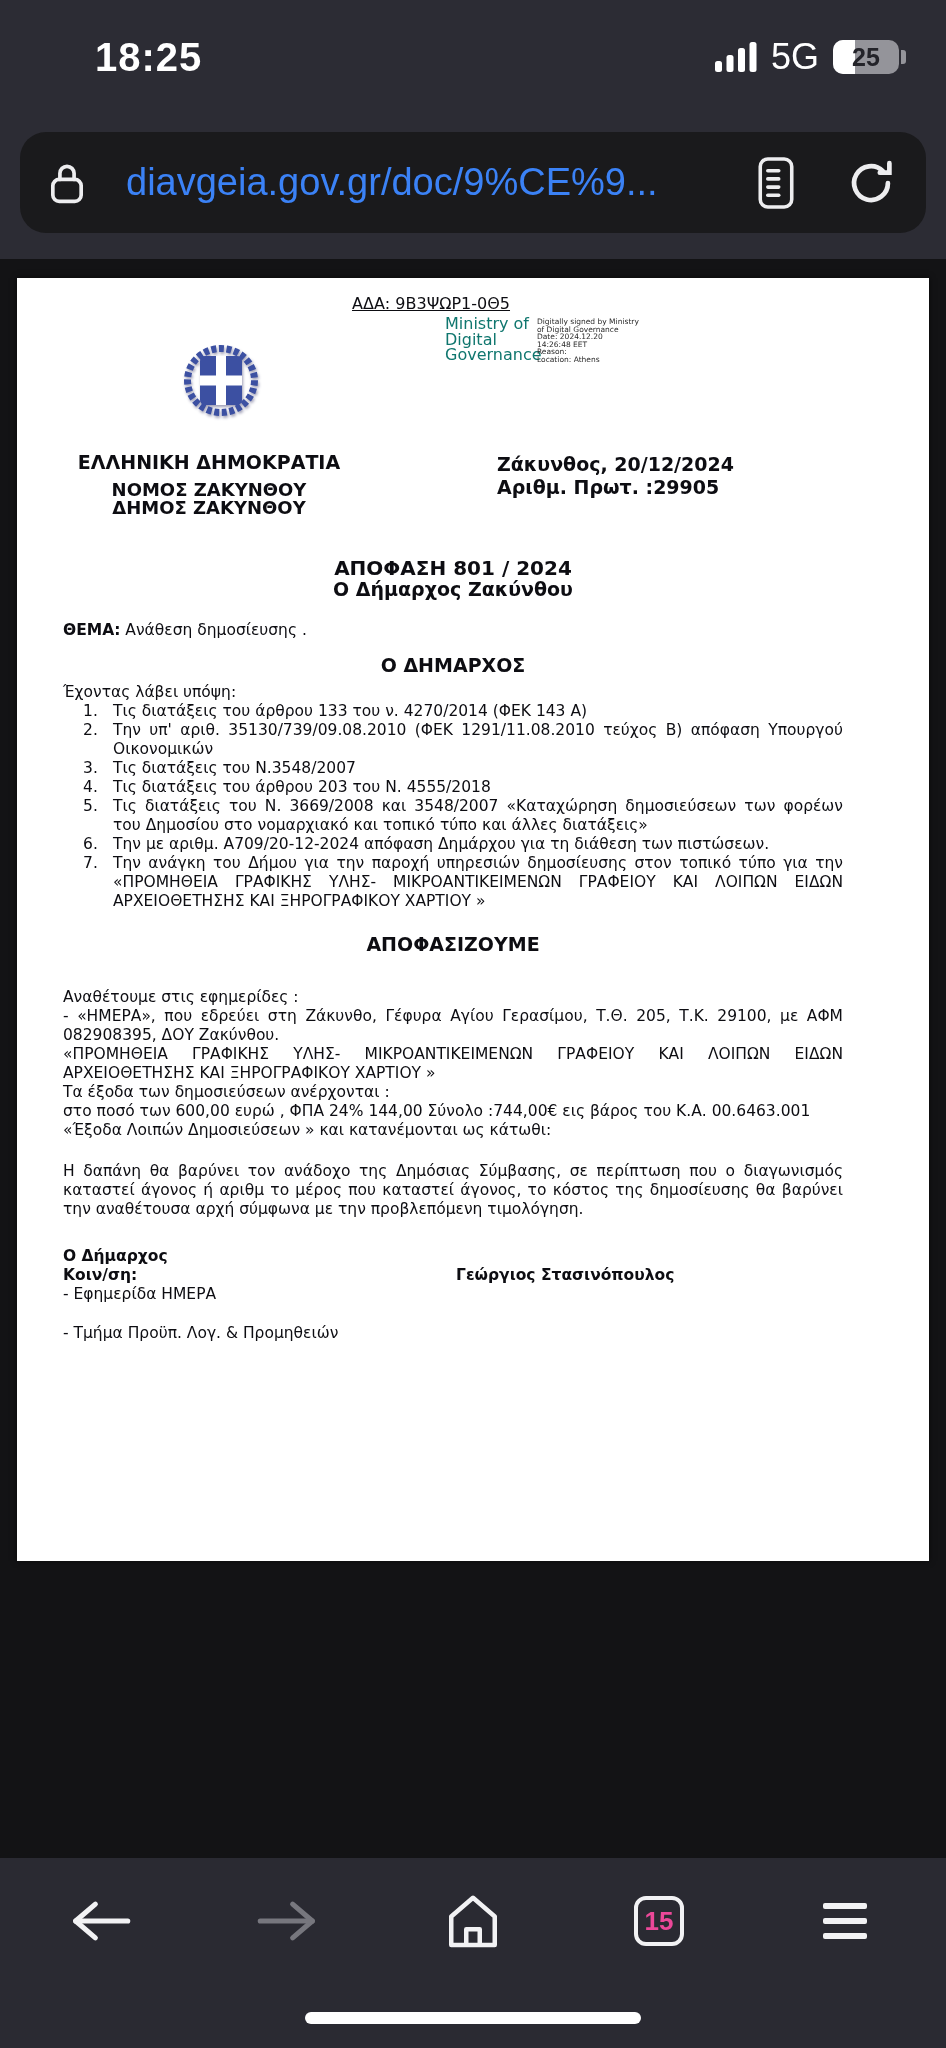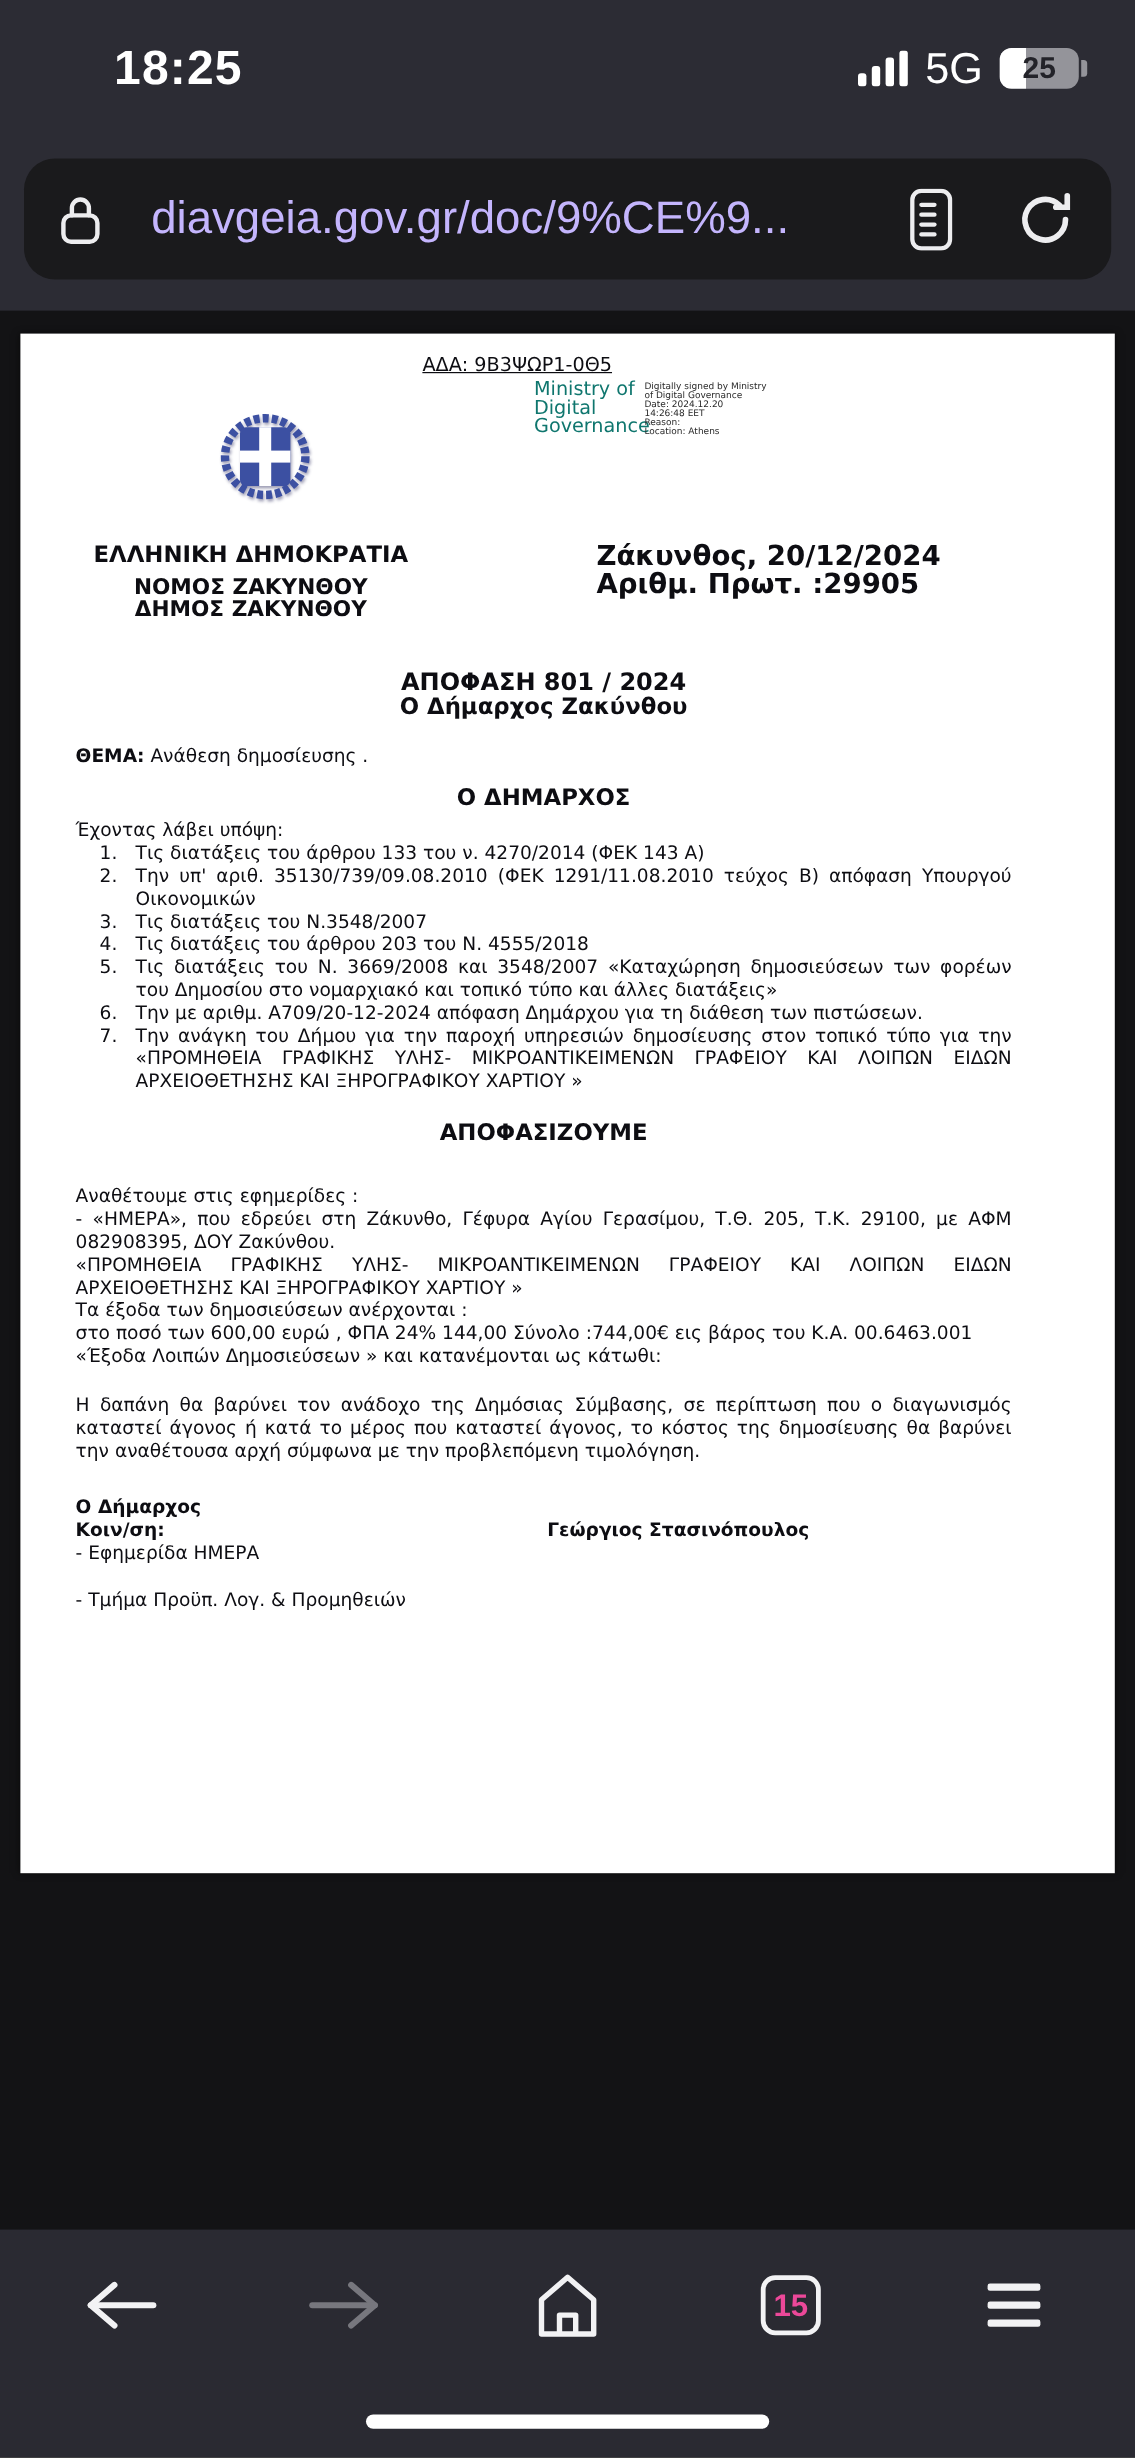--- a/index.html
+++ b/index.html
@@ -15,21 +15,21 @@
   .net-label { color:#fff; font-size:36px; font-weight:400;text-align:right; }
   .battery { position:relative; width:66px; height:34px; border-radius:10px; background:#94949a; overflow:hidden; }
   .battery-fill { position:absolute; left:0; top:0; bottom:0; width:34%; background:#fff; }
   .battery-num { position:absolute; inset:0; display:flex; align-items:center; justify-content:center; font-size:25px; font-weight:700; color:#232329; }
   .battery-nub { width:5px; height:14px; border-radius:0 3px 3px 0; background:#94949a; margin-left:2px; }
   .battery-wrap { display:flex; align-items:center; }
 
   
   .url-row { background:#2c2c34; padding:32px 20px 26px 20px; flex-shrink:0; }
   .url-pill { height:101px; background:#1a1a1c; border-radius:26px; display:flex; align-items:center; padding:0 30px; }
-  .url-text { flex:1; margin-left:42px; color:#c4b5fd; font-size:38px; font-weight:400; white-space:nowrap; overflow:hidden; }
+  .url-text { flex:1; margin-left:42px; color:#3b82f6; font-size:38px; font-weight:400; white-space:nowrap; overflow:hidden; }
   .pill-icon { display:flex; align-items:center; justify-content:center; }
   .reader-wrap { margin-right:52px; }
 
   
   .content { flex:1; background:#131315; overflow:hidden; position:relative; }
   .page { background:#fff; margin:19px 17px 0 17px; height:1283px; padding:14px 86px 0 46px;
           font-family:"DejaVu Sans", sans-serif; color:#0d0d12; font-size:15.5px; line-height:19px;
           box-shadow:0 0 6px rgba(0,0,0,.6); overflow:hidden; }
 
   .b { font-weight:700; }
@@ -39,21 +39,21 @@
   .ada { text-align:center; padding-right:44px; font-size:16px; line-height:24px;text-decoration:underline; }
   .doc-header-rel { position:relative; height:137px; }
   .emblem { position:absolute; left:120px; top:28px; filter:drop-shadow(1.5px 2.5px 1.5px rgba(40,40,90,.45)); }
   .ministry { position:absolute; left:382px; top:0; font-size:16px; line-height:15.5px; color:#0f766e; }
   .sig-block { position:absolute; left:474px; top:2px; font-size:7.5px; line-height:7.5px; color:#2a2a2a; }
 
   .authority-row { display:flex; }
   .auth-left { width:292px; text-align:center; }
   .auth-line-main { font-size:19px; font-weight:700; margin-bottom:9px; }
   .auth-line { font-size:18px; font-weight:700; line-height:18px; }
-  .auth-right { margin-left:142px; font-size:23px; font-weight:700; line-height:23px; }
+  .auth-right { margin-left:142px; font-size:19px; font-weight:700; line-height:23px; }
 
   .decision-title { margin-top:42px; font-size:20px; font-weight:700; }
   .decision-sub { font-size:19px; font-weight:700; margin-top:2px; }
   .subject { margin-top:22px; }
   .mayor-heading { margin-top:16px; font-size:19px; font-weight:700; }
   .having { margin-top:8px; }
 
   ol.regard-list { list-style:none; counter-reset:li; }
   ol.regard-list li { counter-increment:li; position:relative; padding-left:50px; text-align:justify; }
   ol.regard-list li::before { content:counter(li) "."; position:absolute; left:20px; }
@@ -190,21 +190,21 @@
       </ol>
 
       <div class="decide-heading center">ΑΠΟΦΑΣΙΖΟΥΜΕ</div>
 
       <p class="para">Αναθέτουμε στις  εφημερίδες :</p>
       <p class="para just">- «ΗΜΕΡΑ», που εδρεύει στη Ζάκυνθο, Γέφυρα Αγίου Γερασίμου, Τ.Θ. 205, Τ.Κ. 29100, με  ΑΦΜ 082908395, ΔΟΥ Ζακύνθου.</p>
       <p class="para just">«ΠΡΟΜΗΘΕΙΑ ΓΡΑΦΙΚΗΣ ΥΛΗΣ- ΜΙΚΡΟΑΝΤΙΚΕΙΜΕΝΩΝ ΓΡΑΦΕΙΟΥ ΚΑΙ ΛΟΙΠΩΝ ΕΙΔΩΝ ΑΡΧΕΙΟΘΕΤΗΣΗΣ ΚΑΙ ΞΗΡΟΓΡΑΦΙΚΟΥ ΧΑΡΤΙΟΥ »</p>
       <p class="para">Τα έξοδα των δημοσιεύσεων ανέρχονται :</p>
       <p class="para">στο ποσό των 600,00 ευρώ  , ΦΠΑ 24% 144,00 Σύνολο :744,00€ εις βάρος του Κ.Α. 00.6463.001</p>
       <p class="para">«Έξοδα Λοιπών Δημοσιεύσεων » και κατανέμονται ως κάτωθι:</p>
-      <p class="para just para-gap">Η δαπάνη θα βαρύνει τον ανάδοχο της Δημόσιας Σύμβασης, σε περίπτωση που ο διαγωνισμός καταστεί άγονος ή κατά το μέρος που καταστεί άγονος, το κόστος της δημοσίευσης θα βαρύνει την αναθέτουσα αρχή σύμφωνα με την προβλεπόμενη τιμολόγηση.</p>
+      <p class="para just para-gap">Η δαπάνη θα βαρύνει τον ανάδοχο της Δημόσιας Σύμβασης, σε περίπτωση που ο διαγωνισμός καταστεί άγονος ή αριθμ το μέρος που καταστεί άγονος, το κόστος της δημοσίευσης θα βαρύνει την αναθέτουσα αρχή σύμφωνα με την προβλεπόμενη τιμολόγηση.</p>
 
       <div class="doc-footer">
         <div class="b">Ο Δήμαρχος</div>
         <div class="footer-row">
           <span class="b">Κοιν/ση:</span>
           <span class="b signer">Γεώργιος Στασινόπουλος</span>
         </div>
         <div>- Εφημερίδα ΗΜΕΡΑ</div>
         <div class="cc2">- Τμήμα Προϋπ. Λογ. &amp; Προμηθειών</div>
       </div>

